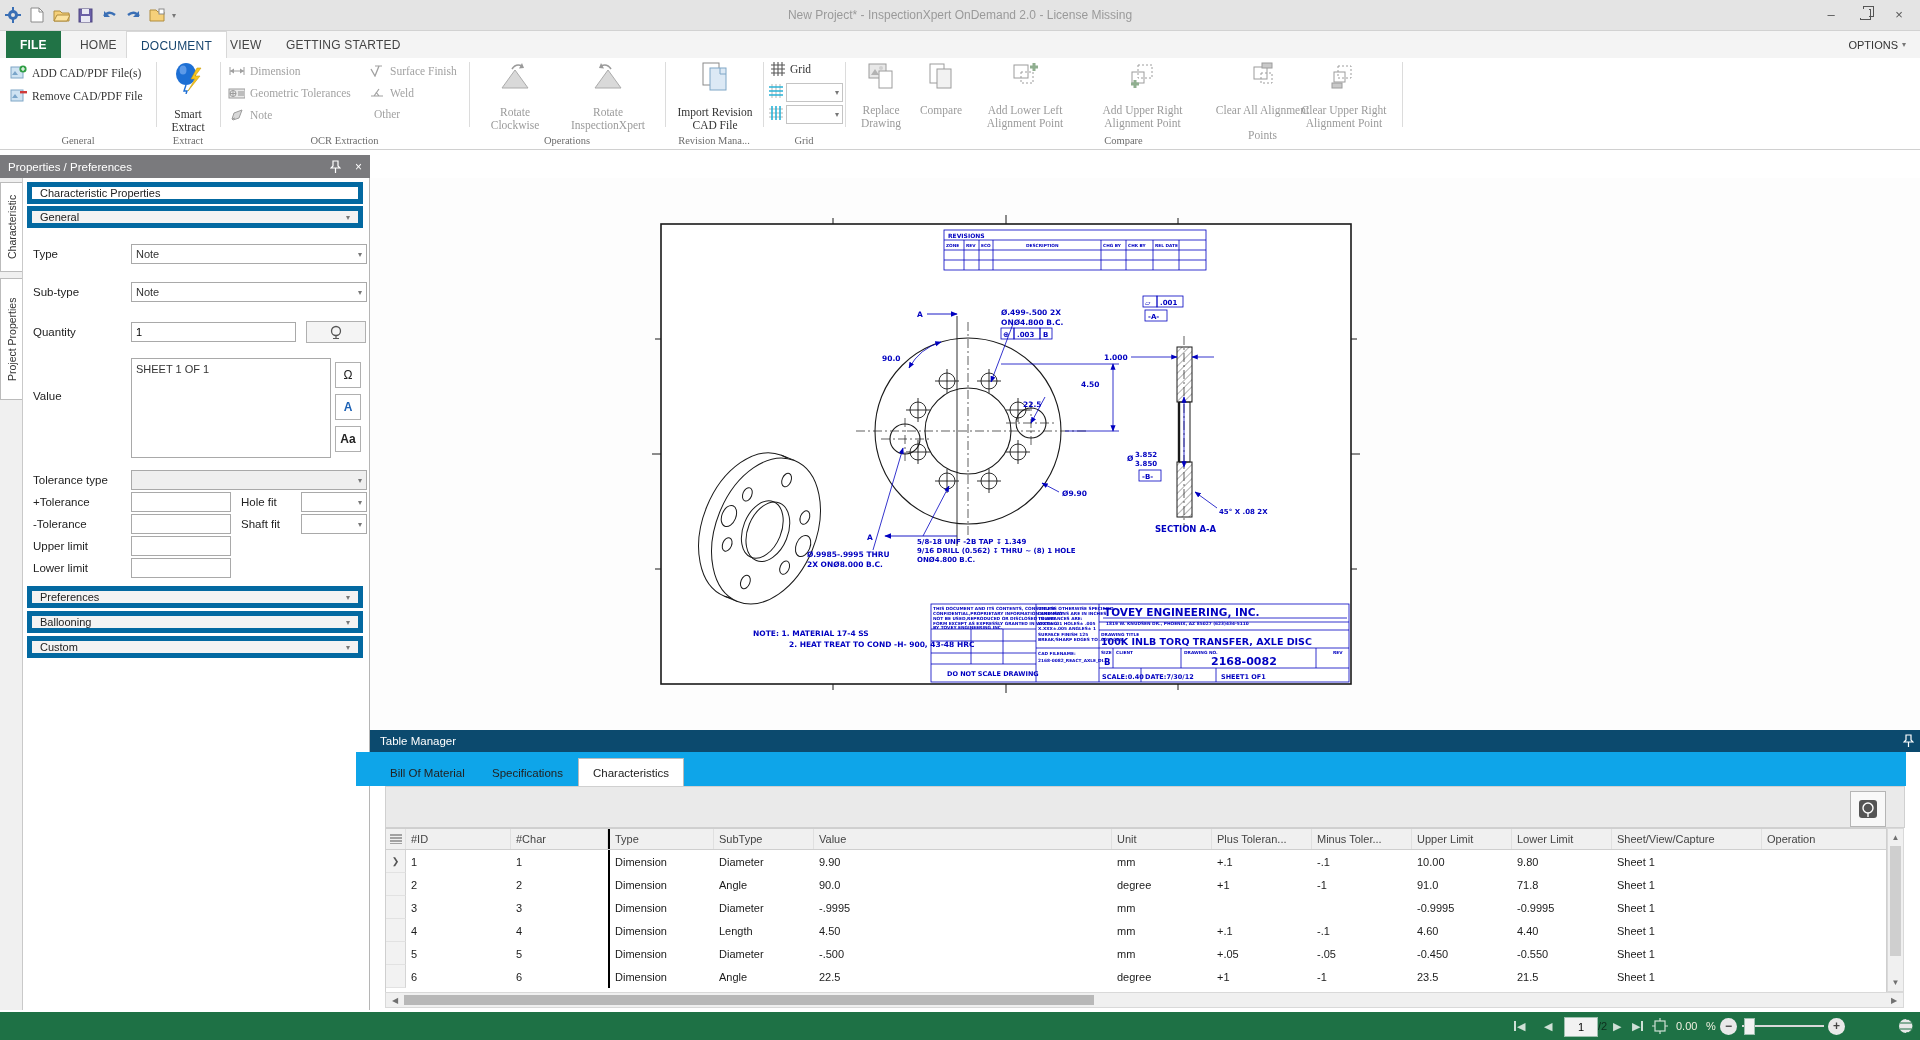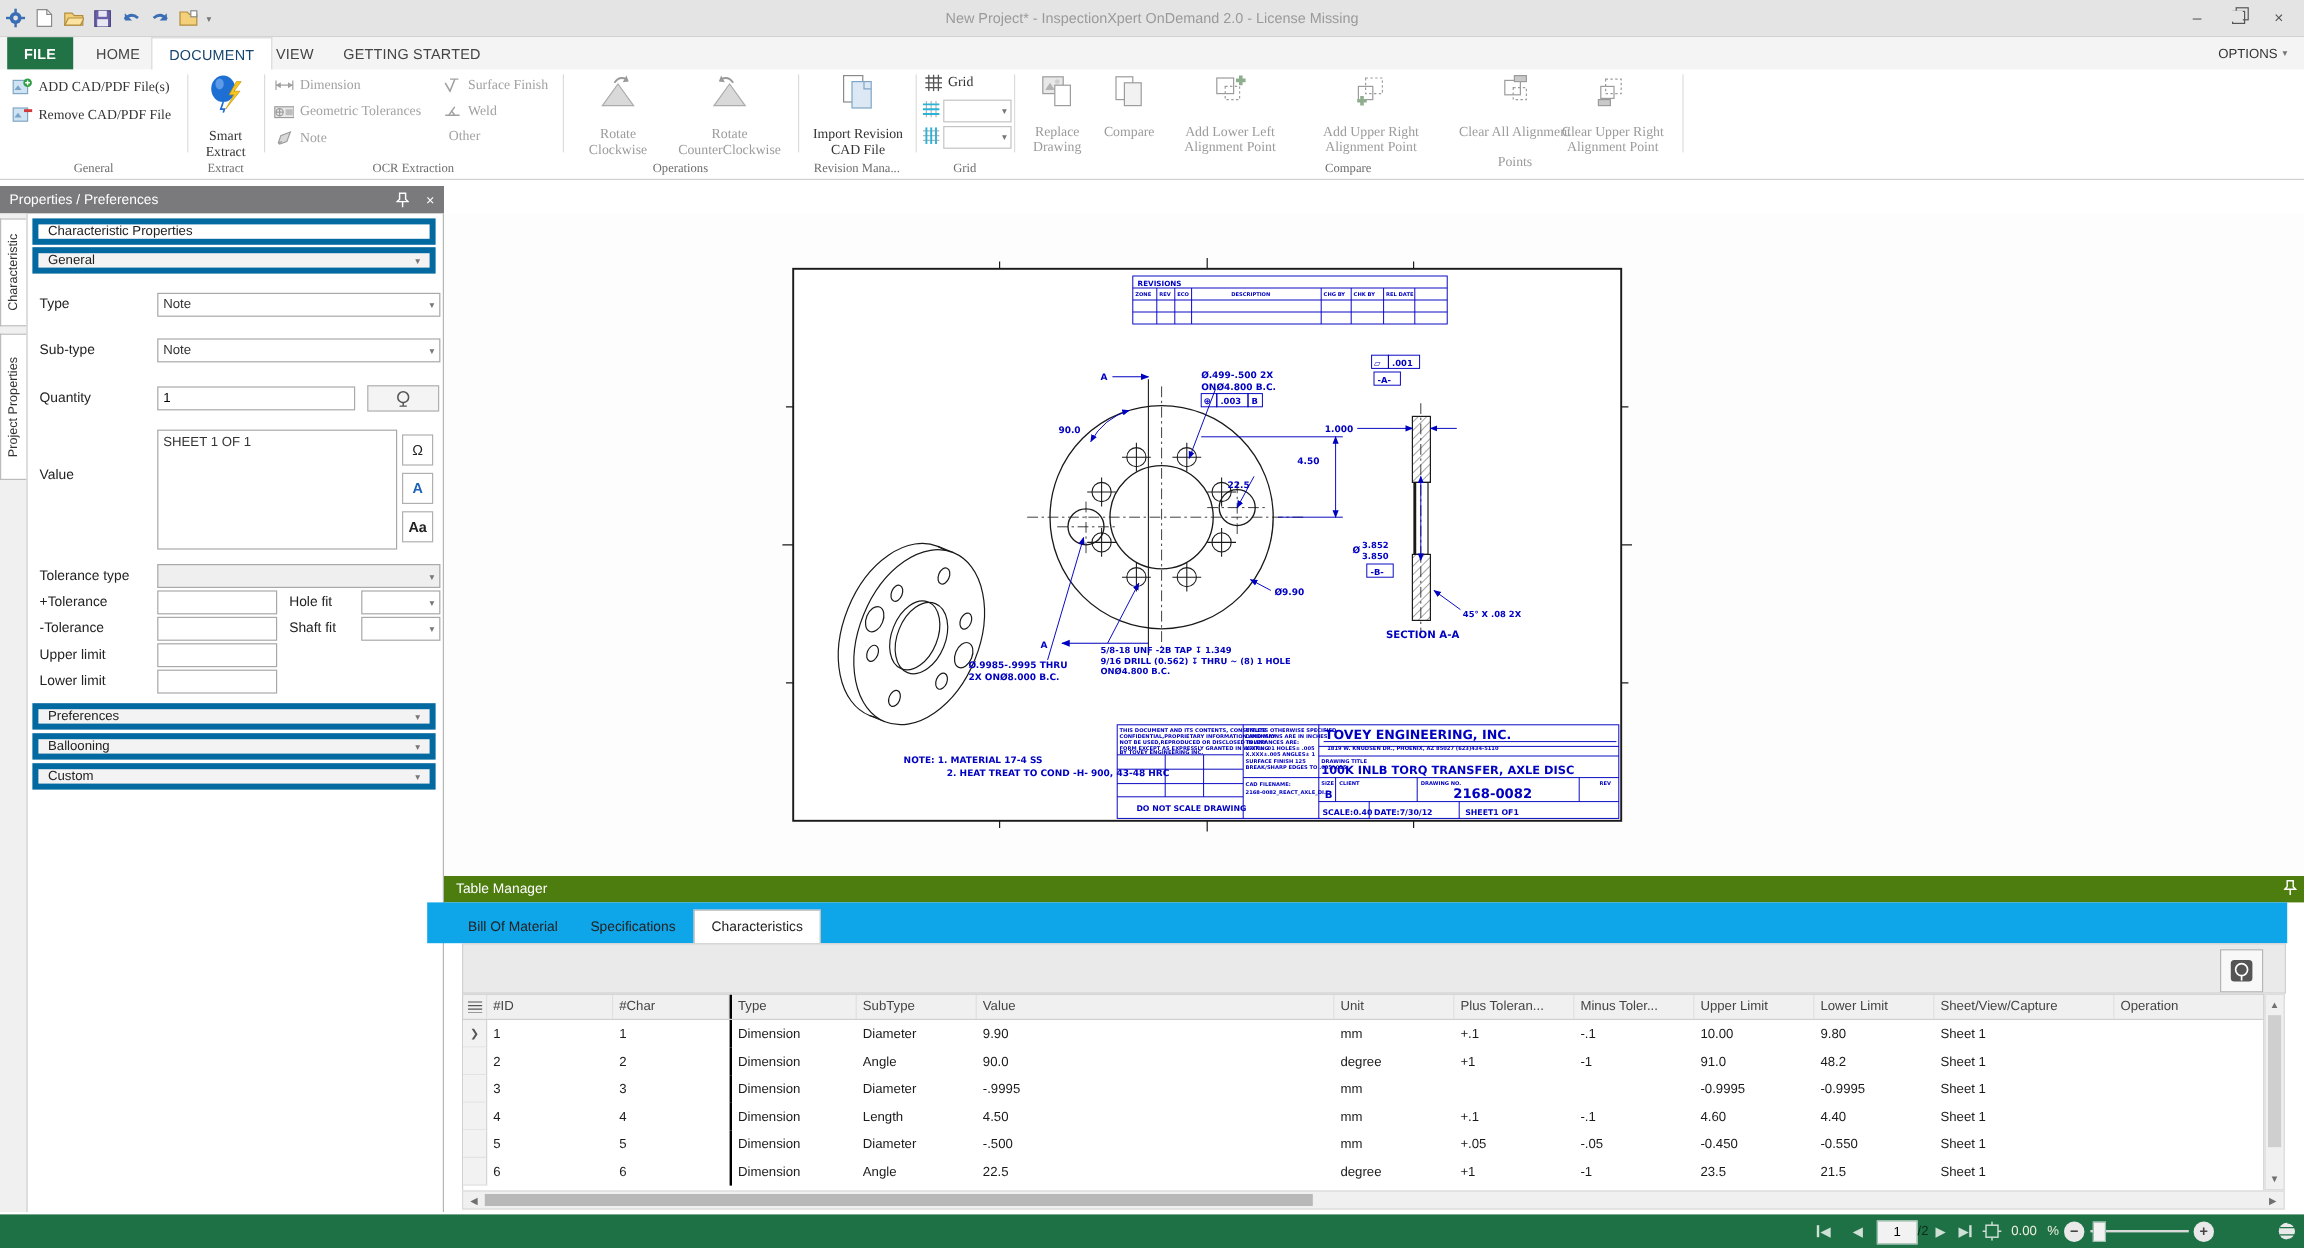--- a/index.html
+++ b/index.html
@@ -43,21 +43,21 @@
   .flabel{position:absolute;left:10px;font-size:11.5px;color:#222;}
   .ftext{position:absolute;height:20px;border:1px solid #a9a9a9;background:#fff;font-size:11px;padding:0 4px;box-sizing:border-box;font-family:"Liberation Sans",sans-serif;}
   .fselect{position:absolute;height:20px;border:1px solid #a9a9a9;background:#fff;display:flex;align-items:center;padding:0 4px;box-sizing:border-box;font-size:11px;}
   .fselect .caret{margin-left:auto;}
   .minibtn{position:absolute;border:1px solid #b0b0b0;background:#f4f4f4;display:flex;align-items:center;justify-content:center;font-size:12px;color:#222;box-sizing:border-box;}
   
   #doc-tabbar{left:370px;top:155px;width:1550px;height:23px;background:#ececec;border-bottom:1px solid #c9c9c9;box-sizing:border-box;}
   #doc-tab{position:absolute;left:8px;top:0;height:23px;background:#fff;border:1px solid #c9c9c9;border-bottom:none;display:flex;align-items:center;padding:0 12px;font-size:11.5px;color:#222;}
   #canvas{left:370px;top:178px;width:1550px;height:557px;background:#fdfdfd;overflow:hidden;}
   
-  #tm-bar{left:370px;top:730px;width:1550px;height:22px;background:#4d7c0f;color:#fff;display:flex;align-items:center;padding-left:10px;font-size:11.5px;box-sizing:border-box;}
+  #tm-bar{left:370px;top:730px;width:1550px;height:22px;background:#0c4a6e;color:#fff;display:flex;align-items:center;padding-left:10px;font-size:11.5px;box-sizing:border-box;}
   #tm-tabs{left:356px;top:752px;width:1550px;height:34px;background:#0ea5e9;}
   .tm-tab{position:absolute;top:8px;height:25px;display:flex;align-items:center;padding:0 14px;font-size:11.5px;color:#222;}
   .tm-tab.active{border:1px solid #bbb;border-bottom:1px solid #fff;background:#fff;top:6px;height:28px;}
   #tm-toolbar{left:385px;top:786px;width:1520px;height:42px;background:#eaeaea;border:1px solid #d0d0d0;box-sizing:border-box;}
   #tm-toolbtn{position:absolute;right:18px;top:4px;width:34px;height:34px;background:#f8f8f8;border:1px solid #b5b5b5;display:flex;align-items:center;justify-content:center;}
   .grid{display:grid;grid-template-columns:20px 105px 97px 106px 100px 298px 100px 100px 100px 100px 100px 150px 126px;}
   #tm-header{left:385px;top:828px;width:1502px;height:22px;background:#f0f0f0;border:1px solid #cfcfcf;box-sizing:border-box;color:#444;}
   #tm-header .hc{display:flex;align-items:center;padding-left:5px;font-size:11px;border-right:1px solid #e0e0e0;}
   #tm-rows{left:385px;top:850px;width:1502px;height:142px;background:#fff;border-left:1px solid #cfcfcf;border-right:1px solid #cfcfcf;box-sizing:border-box;}
   .trow{height:23px;}
@@ -251,21 +251,21 @@
       <span class="lbl">Rotate</span>
       <span class="lbl" style="margin-top:0;">Clockwise</span>
     </div>
     <div class="bigbtn dis" style="left:556px;top:4px;width:104px;">
       <svg width="34" height="30">
           <path d="M4 26L17 8l13 18z" fill="#d9d9d9" stroke="#ababab"></path>
           <path d="M20 7 Q16 1 10 4" fill="none" stroke="#9a9a9a" stroke-width="1.6"></path>
           <path d="M10 1l-2 5 5 .5z" fill="#9a9a9a"></path>
         </svg>
       <span class="lbl">Rotate</span>
-      <span class="lbl" style="margin-top:0;">CounterClockwise</span>
+      <span class="lbl" style="margin-top:0;">InspectionXpert</span>
     </div>
     <div class="rgroup-label" style="left:469px;width:196px;">Operations</div>
     <div class="rdiv" style="left:665px;"></div>
 
     <div class="bigbtn" style="left:670px;top:4px;width:90px;">
       <svg width="30" height="30">
           <rect x="3" y="1" width="16" height="22" fill="#fff" stroke="#8a8a8a"></rect>
           <rect x="10" y="6" width="16" height="22" fill="#dce9f5" stroke="#7fa6c6"></rect>
           <path d="M20 6v6h6" fill="none" stroke="#7fa6c6"></path>
         </svg>
@@ -736,21 +736,21 @@
       <div class="selcell"></div>
       <div class="tc">2</div>
         <div class="tc">2</div>
       <div class="tc typecell">Dimension</div>
         <div class="tc">Angle</div>
       <div class="tc">90.0</div>
         <div class="tc">degree</div>
       <div class="tc">+1</div>
         <div class="tc">-1</div>
       <div class="tc">91.0</div>
-        <div class="tc">48.2</div>
+        <div class="tc">71.8</div>
       <div class="tc">Sheet 1</div>
         <div class="tc"></div>
     </div>
     <div class="grid trow">
       <div class="selcell"></div>
       <div class="tc">3</div>
         <div class="tc">3</div>
       <div class="tc typecell">Dimension</div>
         <div class="tc">Diameter</div>
       <div class="tc">-.9995</div>

